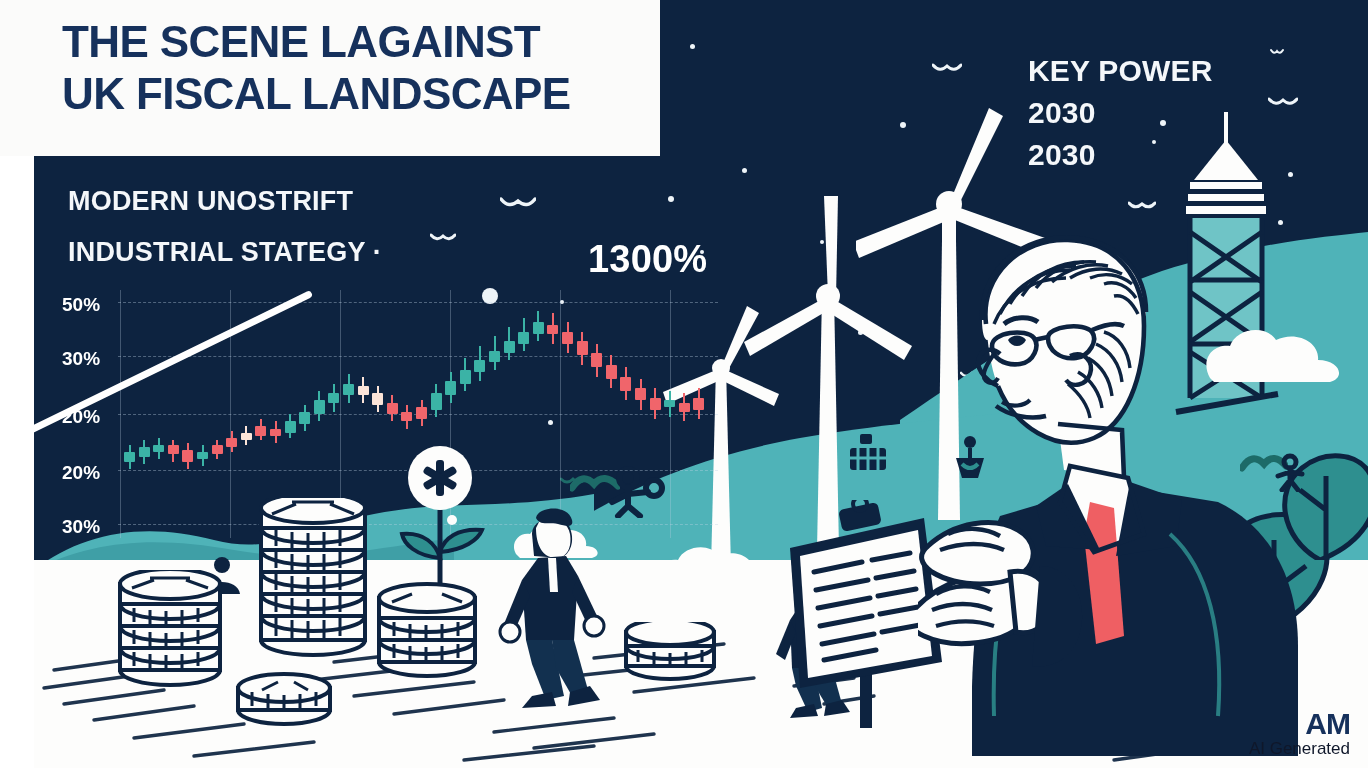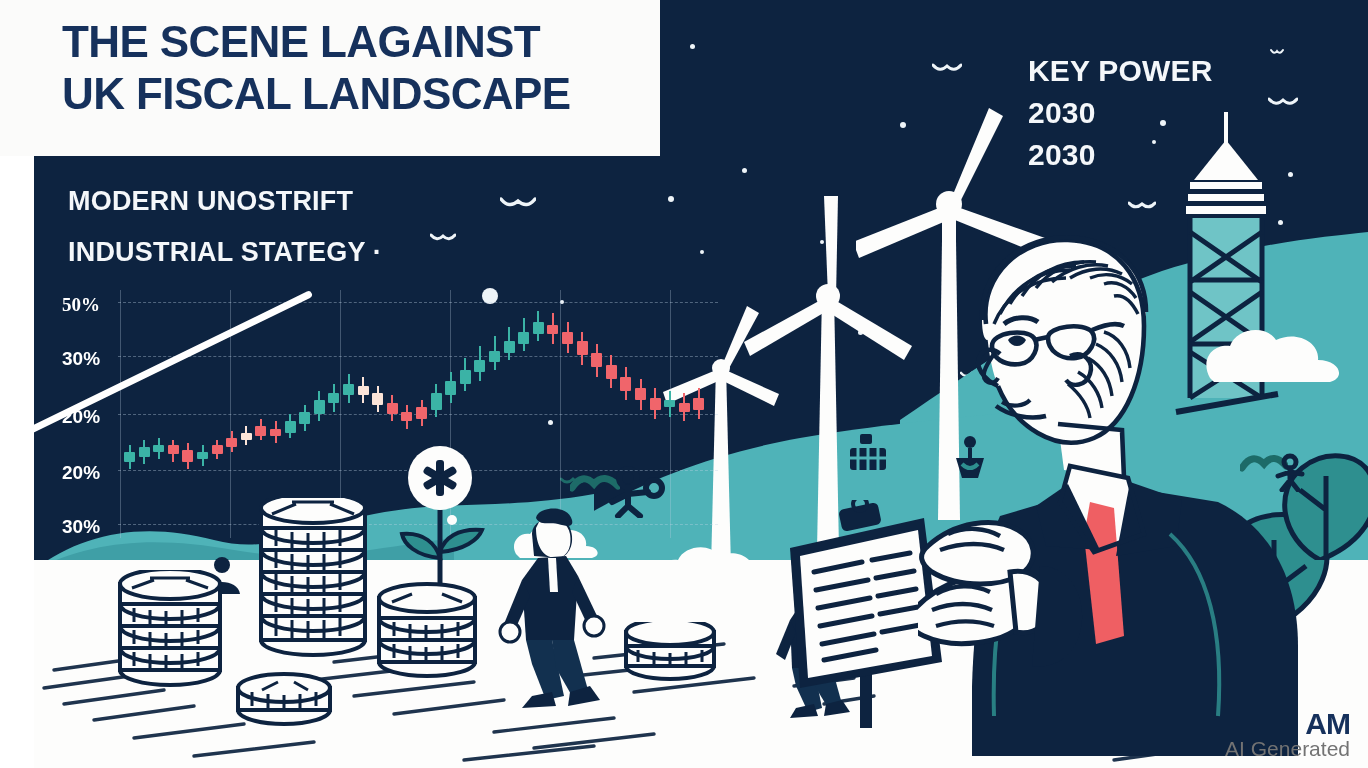--- a/index.html
+++ b/index.html
@@ -32,21 +32,21 @@
              background:#ffffff;transform:rotate(-26deg);transform-origin:left center;
              border-radius:4px;z-index:22;}
   
   #ground{left:34px;top:560px;width:1334px;height:208px;background:#fdfdfc;z-index:14;}
   .hill{position:absolute;z-index:12;}
   
   .star{position:absolute;background:#eef4f8;border-radius:50%;z-index:8;}
   .gull{position:absolute;z-index:9;}
   #watermark{right:18px;bottom:8px;z-index:60;text-align:right;}
   #wm-logo{color:#16315c;font-weight:bold;font-size:30px;line-height:28px;letter-spacing:-1px;}
-  #wm-text{color:#737373;font-size:21px;line-height:22px;}
+  #wm-text{color:#0f172a;font-size:17px;line-height:22px;}
 </style>
 </head>
 <body>
 
 <div id="stage">
 
   <div class="abs" id="sky"></div>
   <div class="abs" id="sky-right"></div>
 
   <div class="star abs" style="left:668px;top:196px;width:6px;height:6px;"></div>
@@ -92,21 +92,21 @@
     </svg>
   <svg class="gull abs" style="left:560px;top:476px;" width="26" height="12" viewBox="0 0 26 12">
     <path d="M1 3 Q7 9 13 3 Q19 9 25 3" stroke="#1d6b68" stroke-width="2.8" fill="none" stroke-linecap="round"></path>
     </svg>
   <svg class="gull abs" style="left:1270px;top:48px;" width="14" height="9" viewBox="0 0 14 9">
     <path d="M1 2 Q4 7 7 3 Q10 7 13 2" stroke="#eef4f8" stroke-width="2" fill="none" stroke-linecap="round"></path>
     </svg>
 
   <div class="abs" id="chart-wrap">
 
-    <div class="ylab" style="top:14px;font-family:Liberation Serif, serif;">50%</div>
+    <div class="ylab" style="top:14px;">50%</div>
     <div class="ylab" style="top:68px;">30%</div>
     <div class="ylab" style="top:126px;">20%</div>
     <div class="ylab" style="top:182px;">20%</div>
     <div class="ylab" style="top:236px;">30%</div>
 
     <div class="gridh" style="top:22px;"></div>
     <div class="gridh" style="top:76px;"></div>
     <div class="gridh" style="top:134px;"></div>
     <div class="gridh" style="top:190px;"></div>
     <div class="gridh" style="top:244px;"></div>
@@ -197,20 +197,21 @@
         <div class="candle" style="left: 630.2px; top: 120.2px; height: 7.08px; background: rgb(59, 179, 166);"></div>
         <div class="wick" style="left: 649.3px; top: 113.12px; height: 28.32px; background: rgb(240, 101, 107);"></div>
         <div class="candle" style="left: 644.8px; top: 122.56px; height: 9.44px; background: rgb(240, 101, 107);"></div>
         <div class="wick" style="left: 663.9px; top: 108.4px; height: 30.68px; background: rgb(240, 101, 107);"></div>
         <div class="candle" style="left: 659.4px; top: 117.84px; height: 11.8px; background: rgb(240, 101, 107);"></div>
       </div>
 
     <div id="trendline"></div>
   </div>
 
+  <div class="abs dark-head" id="big-stat">1300%</div>
 
   <svg class="abs" style="left:856px;top:100px;z-index:16;" width="190" height="420" viewBox="0 0 190 420">
     <rect x="86" y="100" width="14" height="320" fill="#fdfdfc"></rect>
     <polygon points="86,140 100,140 104,420 82,420" fill="#fdfdfc"></polygon>
     <g transform="translate(93,104)">
       <path d="M0 0 L40 -96 L54 -88 L8 4 Z" fill="#fdfdfc"></path>
       <path d="M0 0 L96 34 L90 50 L-4 12 Z" fill="#fdfdfc"></path>
       <path d="M0 0 L-96 38 L-90 54 L4 14 Z" fill="#fdfdfc"></path>
       <circle cx="0" cy="0" r="13" fill="#fdfdfc"></circle>
     </g>

